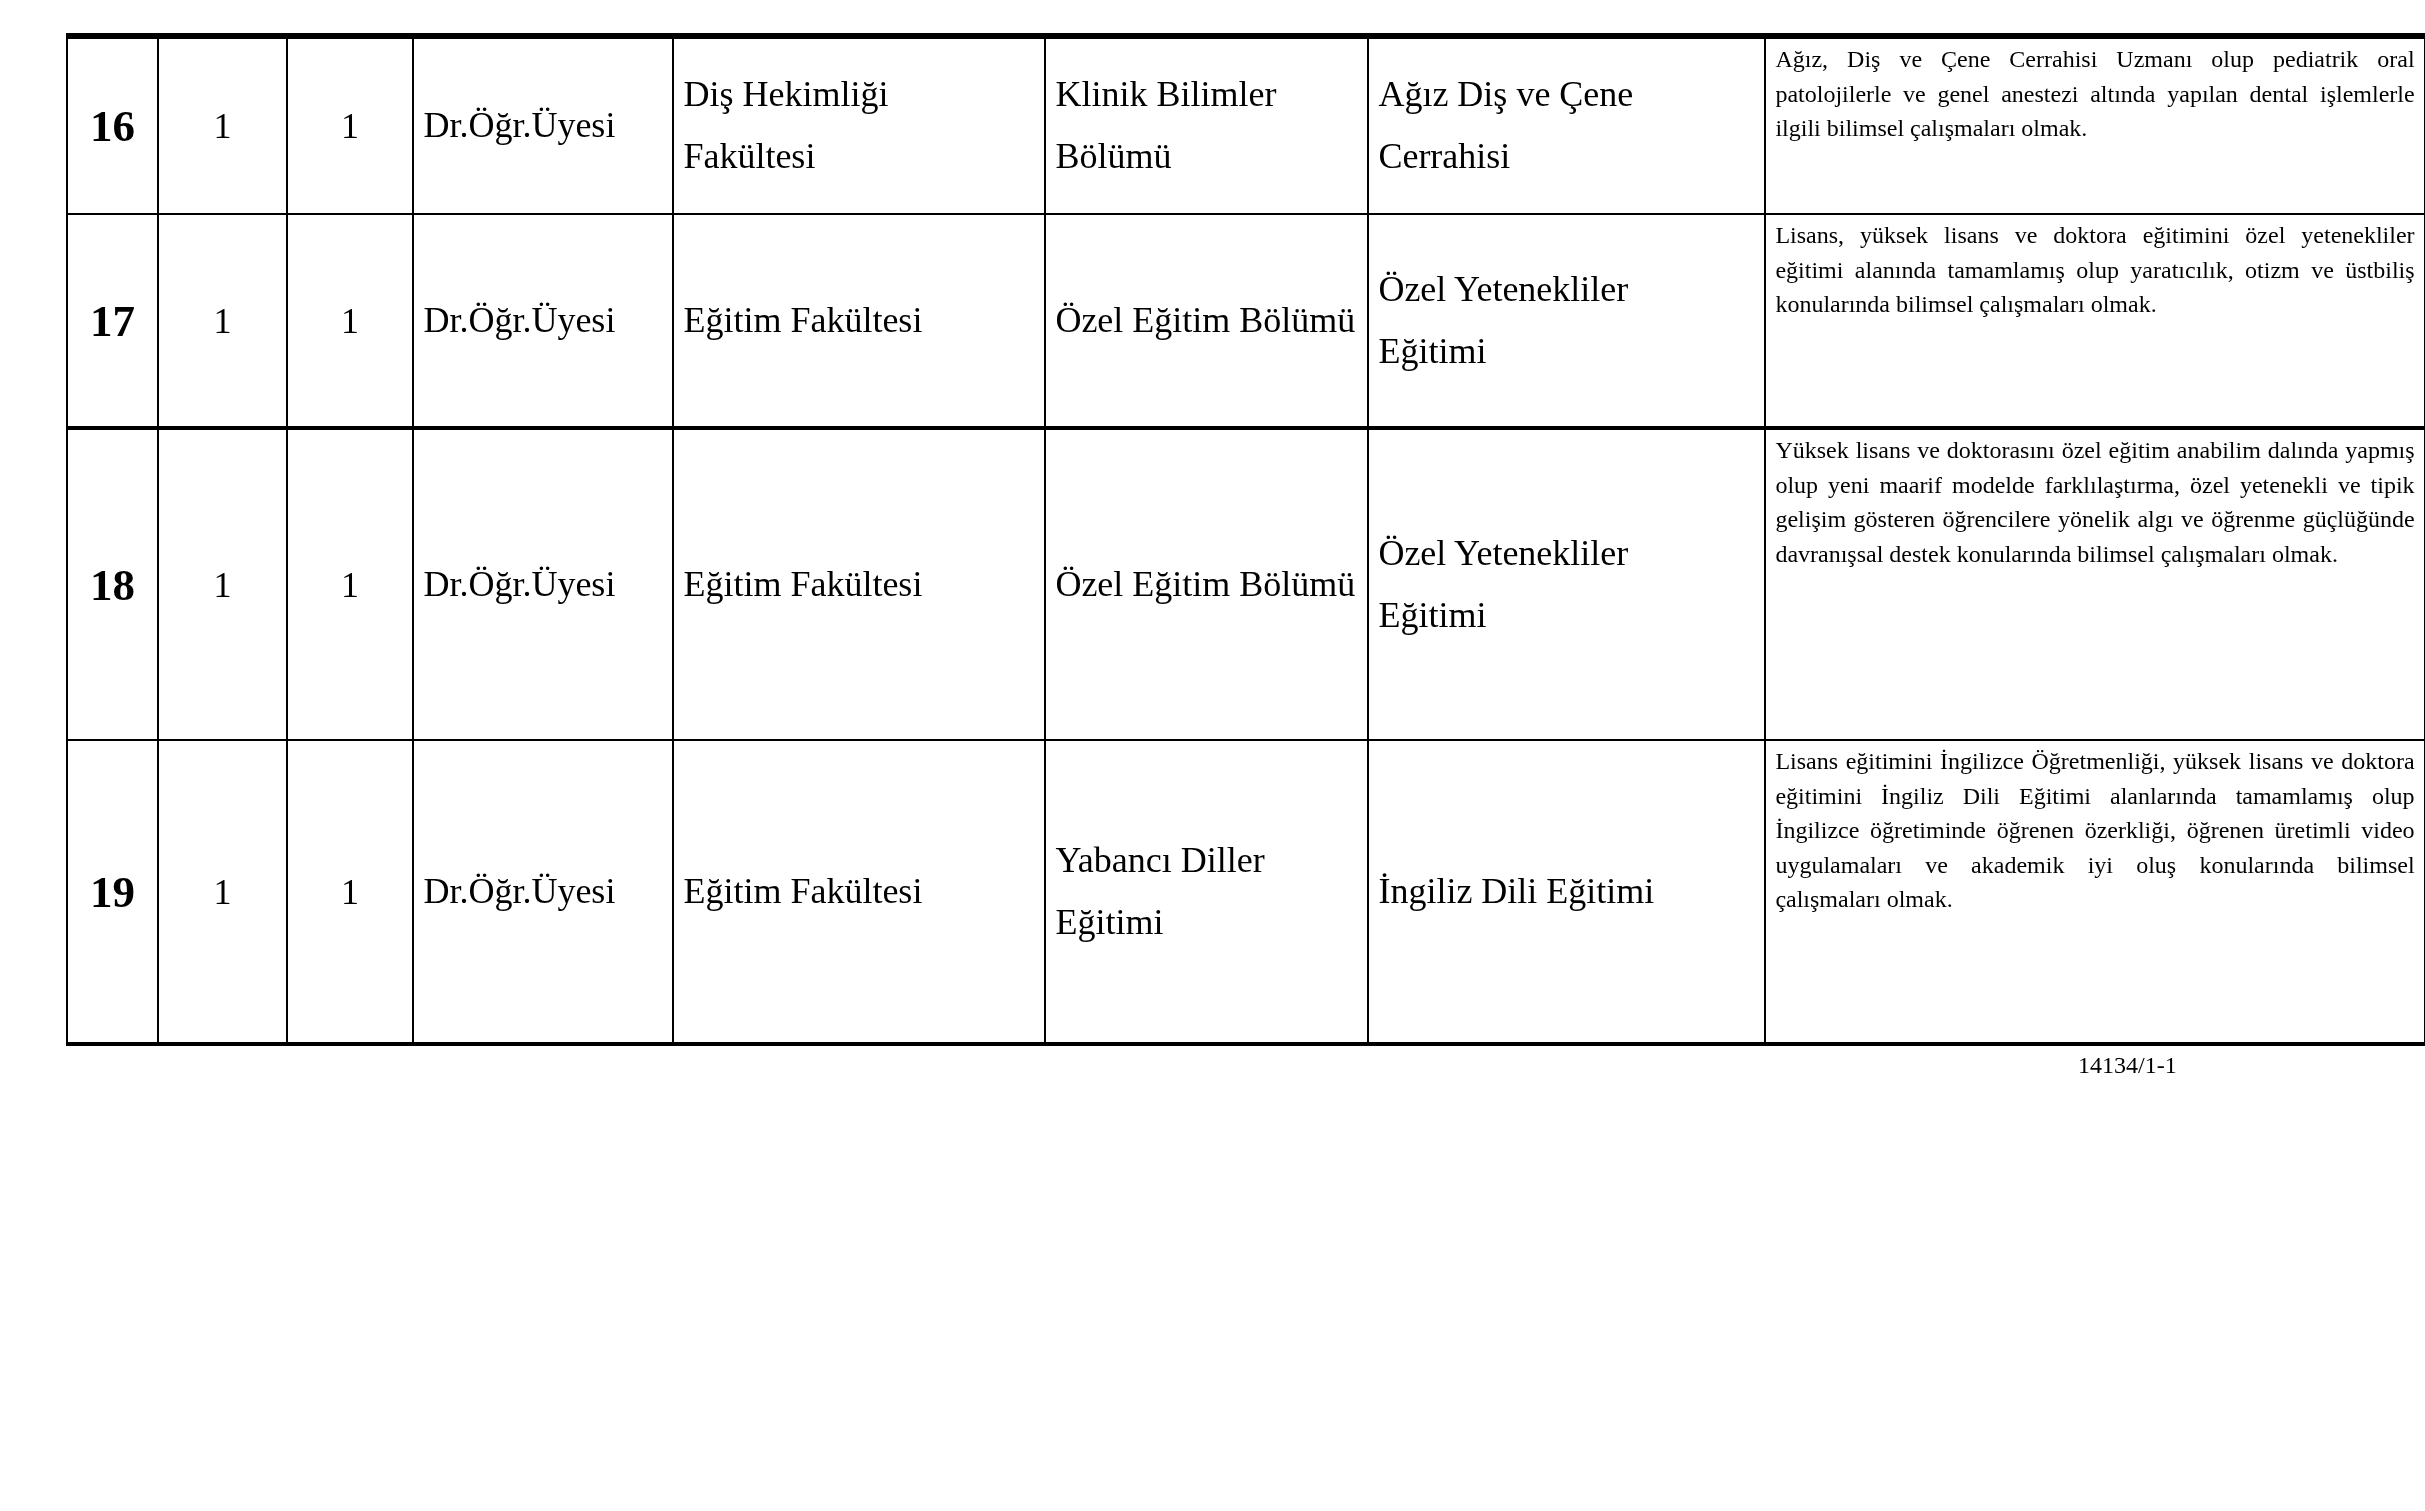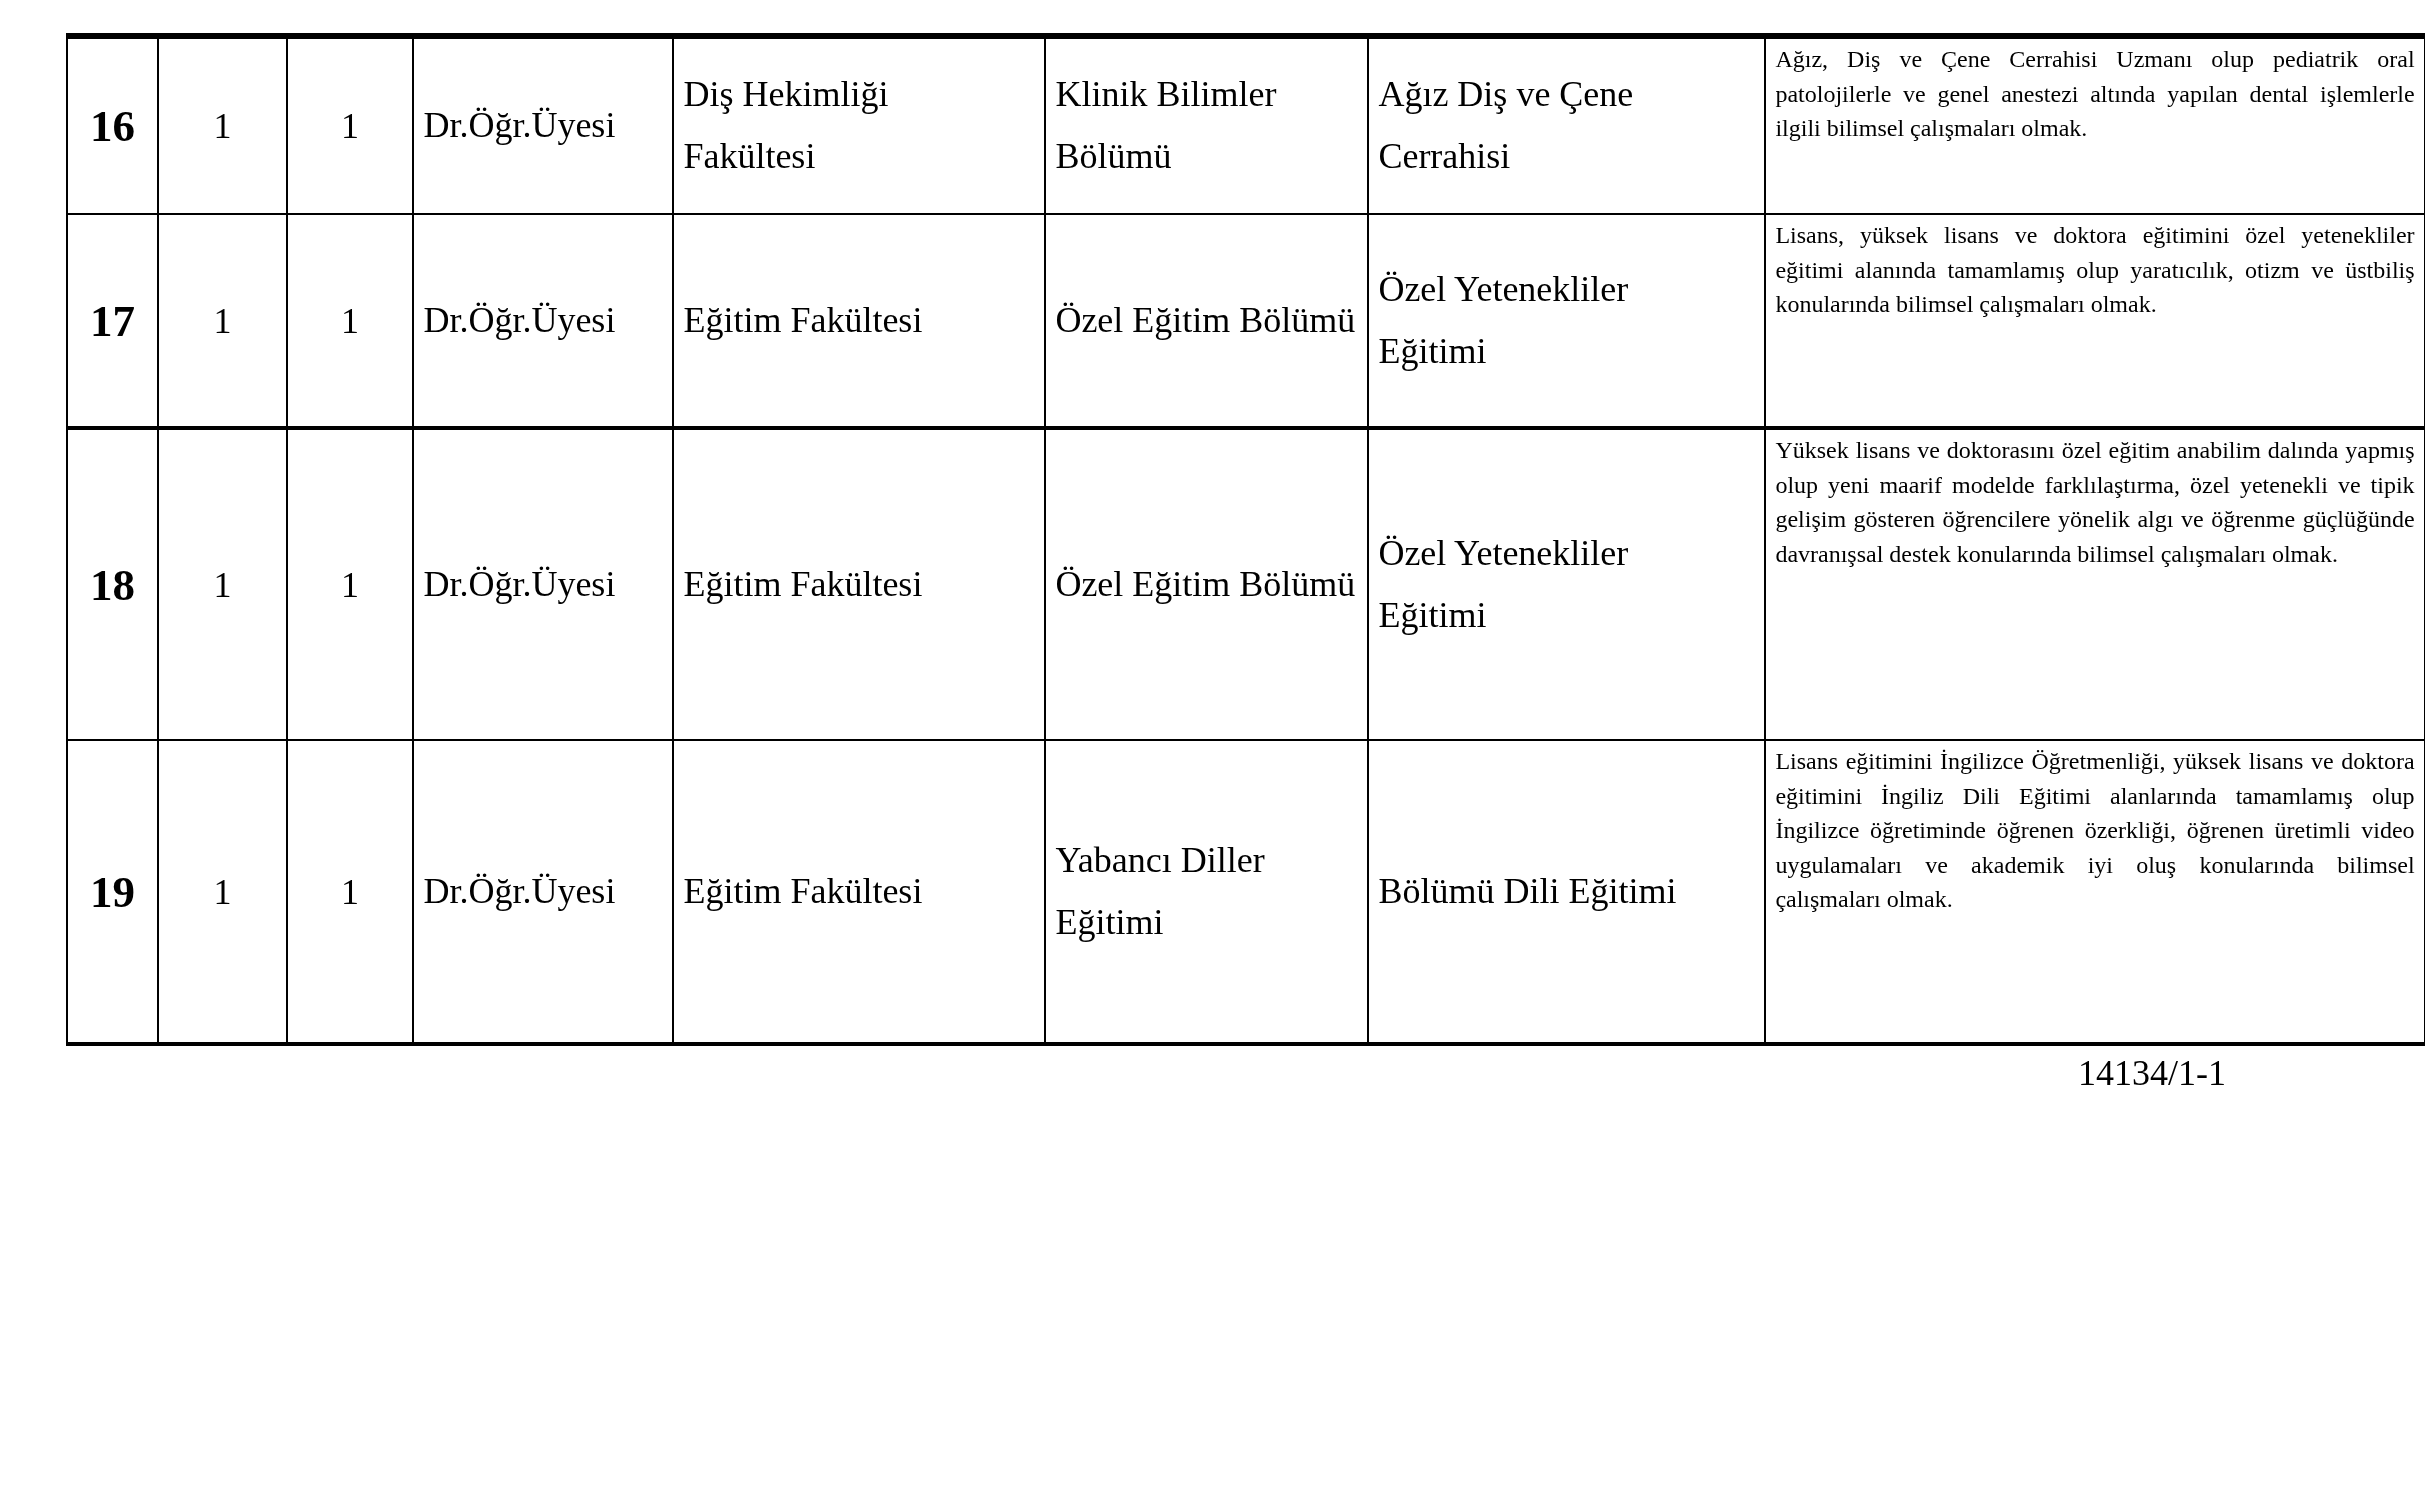--- a/index.html
+++ b/index.html
@@ -62,21 +62,21 @@
     vertical-align: top;
     font-size: 24px;
     line-height: 1.44;
     text-align: justify;
     padding: 3.1px 9.4px 3.1px 9.4px;
   }
   .doc-ref {
     position: absolute;
     left: 2078px;
     top: 1052px;
-    font-size: 36px;
+    font-size: 24px;
     white-space: nowrap;
   }
 </style>
 </head>
 <body>
 
 <div class="table-wrap">
   <table class="positions">
     <colgroup>
       <col style="width:91px">
@@ -125,21 +125,21 @@
         <td class="c-desc">Yüksek lisans ve doktorasını özel eğitim anabilim dalında yapmış olup yeni maarif modelde farklılaştırma, özel yetenekli ve tipik gelişim gösteren öğrencilere yönelik algı ve öğrenme güçlüğünde davranışsal destek konularında bilimsel çalışmaları olmak.</td>
       </tr>
       <tr class="r19">
         <td class="c-num">19</td>
         <td class="c-count">1</td>
         <td class="c-count">1</td>
         <td class="c-text">Dr.Öğr.Üyesi</td>
         <td class="c-text">Eğitim Fakültesi</td>
         <td class="c-text">Yabancı Diller
 Eğitimi</td>
-        <td class="c-text">Bölümü Dili Eğitimi</td>
+        <td class="c-text">İngiliz Dili Eğitimi</td>
         <td class="c-desc">Lisans eğitimini İngilizce Öğretmenliği, yüksek lisans ve doktora eğitimini İngiliz Dili Eğitimi alanlarında tamamlamış olup İngilizce öğretiminde öğrenen özerkliği, öğrenen üretimli video uygulamaları ve akademik iyi oluş konularında bilimsel çalışmaları olmak.</td>
       </tr>
     </tbody>
   </table>
 </div>
 
 <div class="doc-ref">14134/1-1</div>
 
 
 </body></html>

